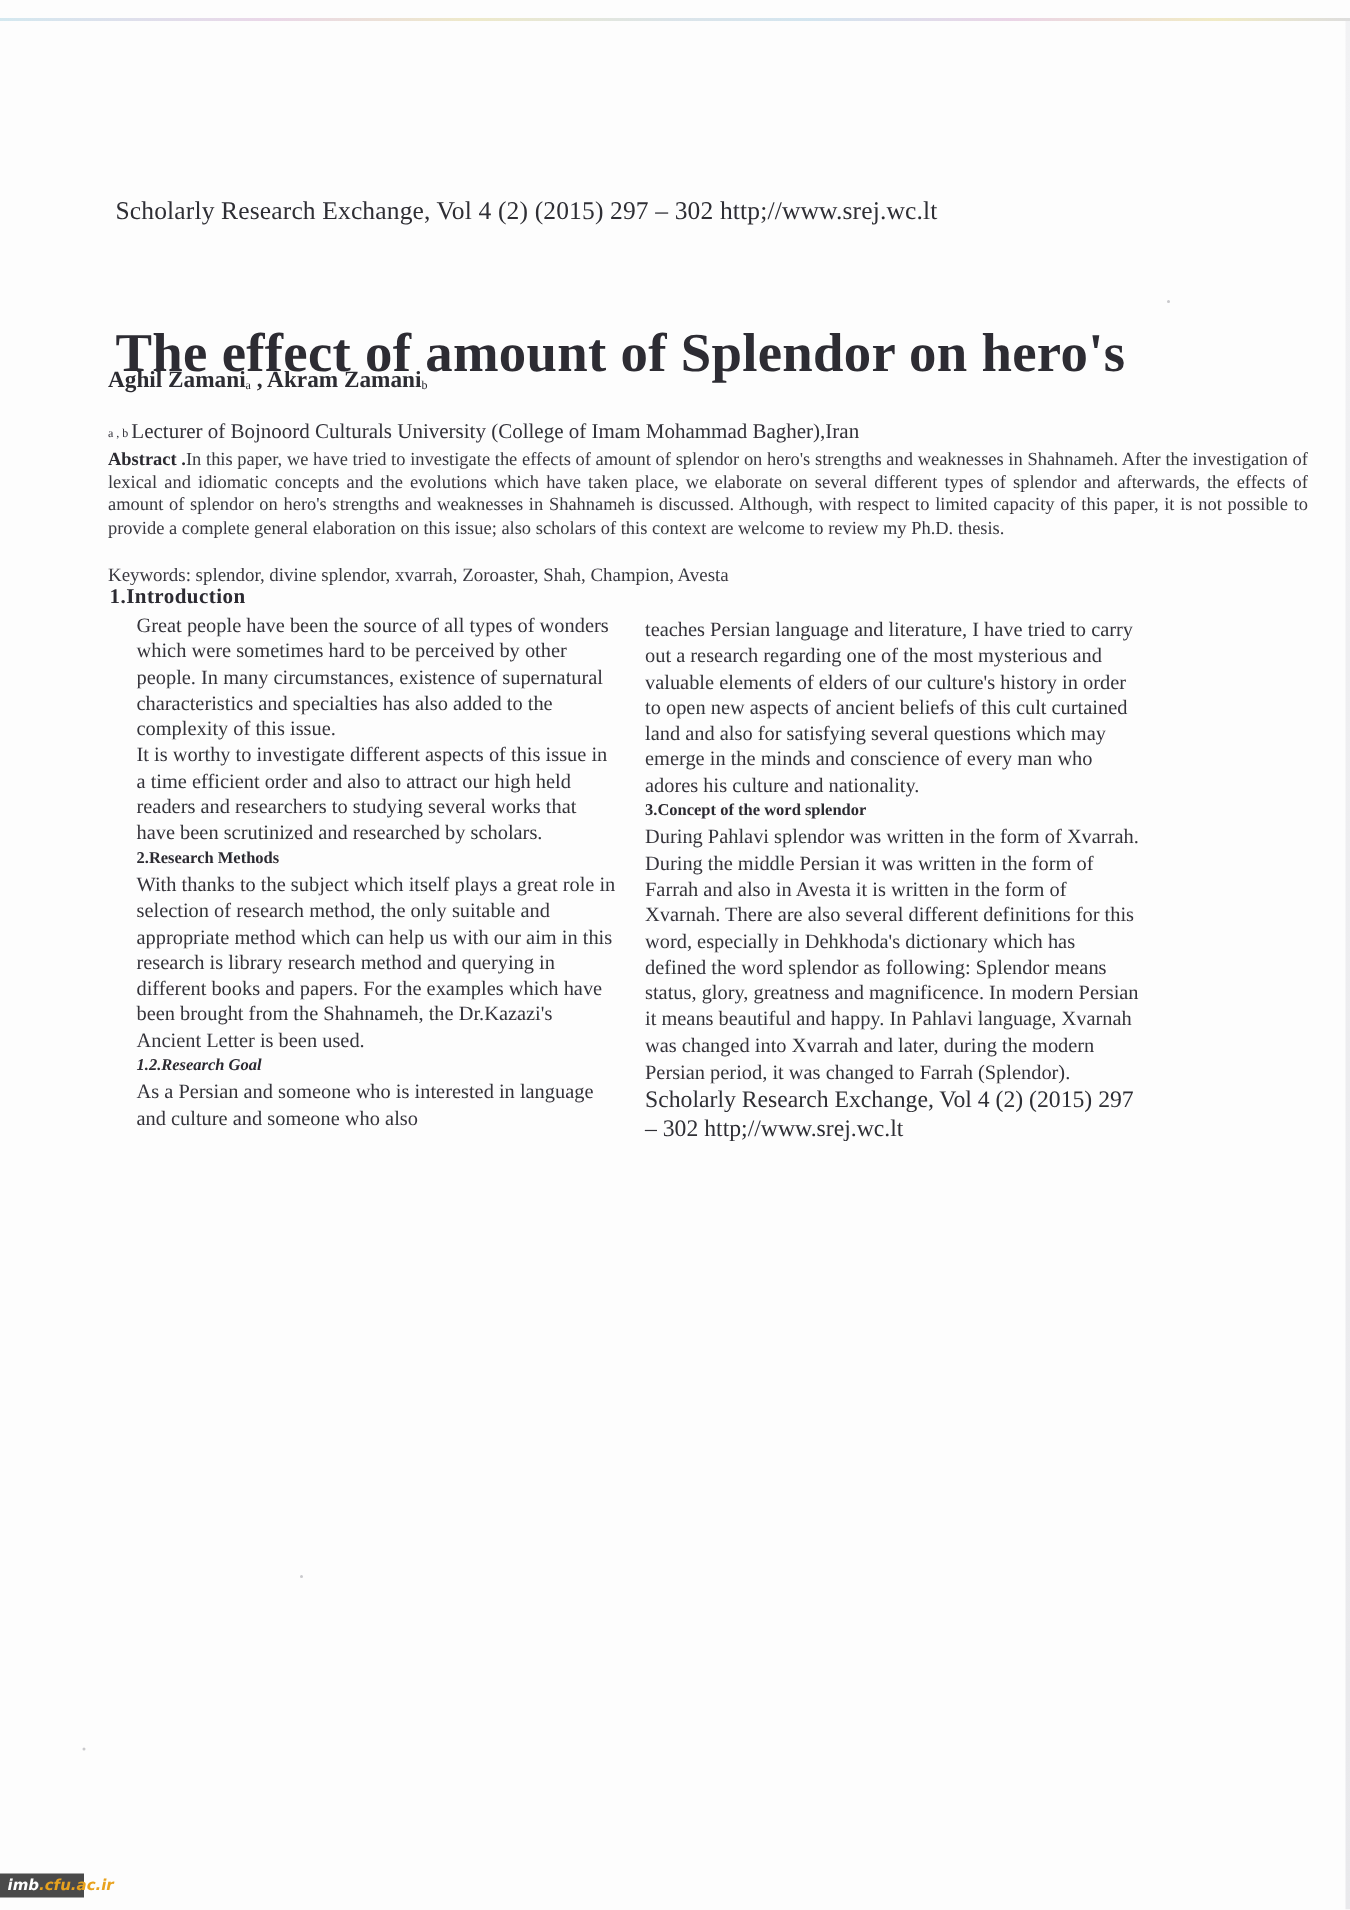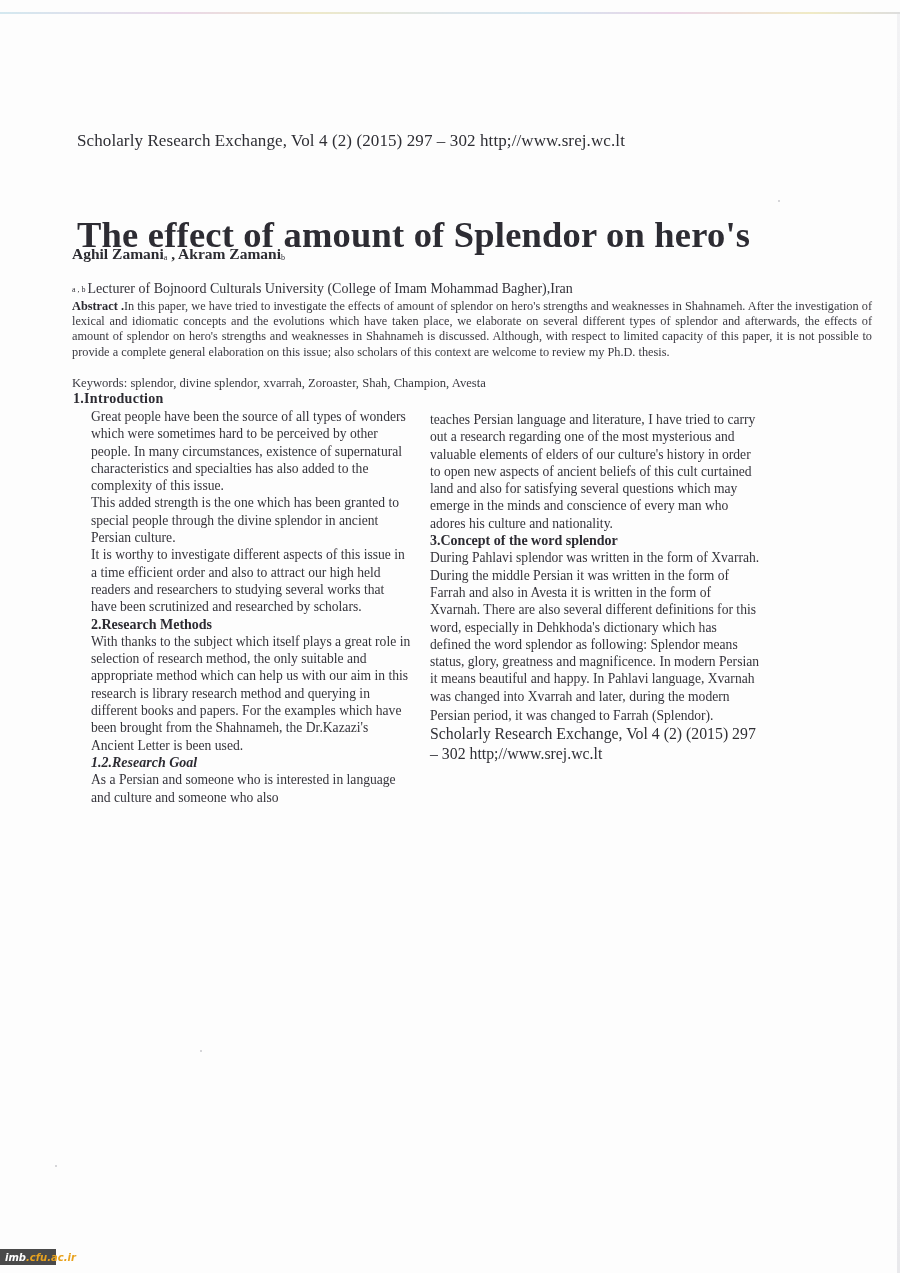--- a/index.html
+++ b/index.html
@@ -53,21 +53,21 @@
     position: absolute; left: 73px; top: 391px;
     font-size: 14px; font-weight: bold; color: #2c2b32; letter-spacing: 0.3px;
   }
   .col {
     position: absolute; font-size: 13.6px; line-height: 17.3px; color: #35343b;
   }
   .col-left { left: 91px; top: 408px; width: 322px; }
   .col-right { left: 430px; top: 411px; width: 330px; }
   .col p { margin: 0; }
   .col h3 {
-    margin: 0; font-size: 14px; font-weight: bold; color: #2c2b32; line-height: 17.3px;
+    margin: 0; font-size: 11px; font-weight: bold; color: #2c2b32; line-height: 17.3px;
   }
   .col h3.italic { font-style: italic; }
   .col .big { font-size: 15.8px; line-height: 19px; color: #2f2f35; }
   .watermark {
     position: absolute; left: 0; bottom: 8px; width: 56px; height: 16px;
     background: #4a4a4a; display: flex; align-items: center; padding-left: 5px;
     box-sizing: border-box;
     font-family: "DejaVu Sans", sans-serif; font-size: 10px; font-style: italic; font-weight: bold;
   }
   .watermark .wm-a { color: #ffffff; }
@@ -95,21 +95,20 @@
 </div>
 
 <p class="abstract"><b>Abstract .</b><span>In this paper, we have tried to investigate the effects of amount of splendor on hero's strengths and weaknesses in Shahnameh. After the investigation of lexical and idiomatic concepts and the evolutions which have taken place, we elaborate on several different types of splendor and afterwards, the effects of amount of splendor on hero's strengths and weaknesses in Shahnameh is discussed. Although, with respect to limited capacity of this paper, it is not possible to provide a complete general elaboration on this issue; also scholars of this context are welcome to review my Ph.D. thesis.</span></p>
 
 <div class="keywords"><span>Keywords:</span><span> splendor, divine splendor, xvarrah, Zoroaster, Shah, Champion, Avesta</span></div>
 
 <div class="sec-intro">1.Introduction</div>
 
 <div class="col col-left">
   <p>Great people have been the source of all types of wonders which were sometimes hard to be perceived by other people. In many circumstances, existence of supernatural characteristics and specialties has also added to the complexity of this issue.</p>
-  <p>This added strength is the one which has been granted to special people through the divine splendor in ancient Persian culture.</p>
   <p>It is worthy to investigate different aspects of this issue in a time efficient order and also to attract our high held readers and researchers to studying several works that have been scrutinized and researched by scholars.</p>
   <h3>2.Research Methods</h3>
   <p>With thanks to the subject which itself plays a great role in selection of research method, the only suitable and appropriate method which can help us with our aim in this research is library research method and querying in different books and papers. For the examples which have been brought from the Shahnameh, the Dr.Kazazi's Ancient Letter is been used.</p>
   <h3 class="italic">1.2.Research Goal</h3>
   <p>As a Persian and someone who is interested in language and culture and someone who also</p>
 </div>
 
 <div class="col col-right">
   <p>teaches Persian language and literature, I have tried to carry out a research regarding one of the most mysterious and valuable elements of elders of our culture's history in order to open new aspects of ancient beliefs of this cult curtained land and also for satisfying several questions which may emerge in the minds and conscience of every man who adores his culture and nationality.</p>
   <h3>3.Concept of the word splendor</h3>

